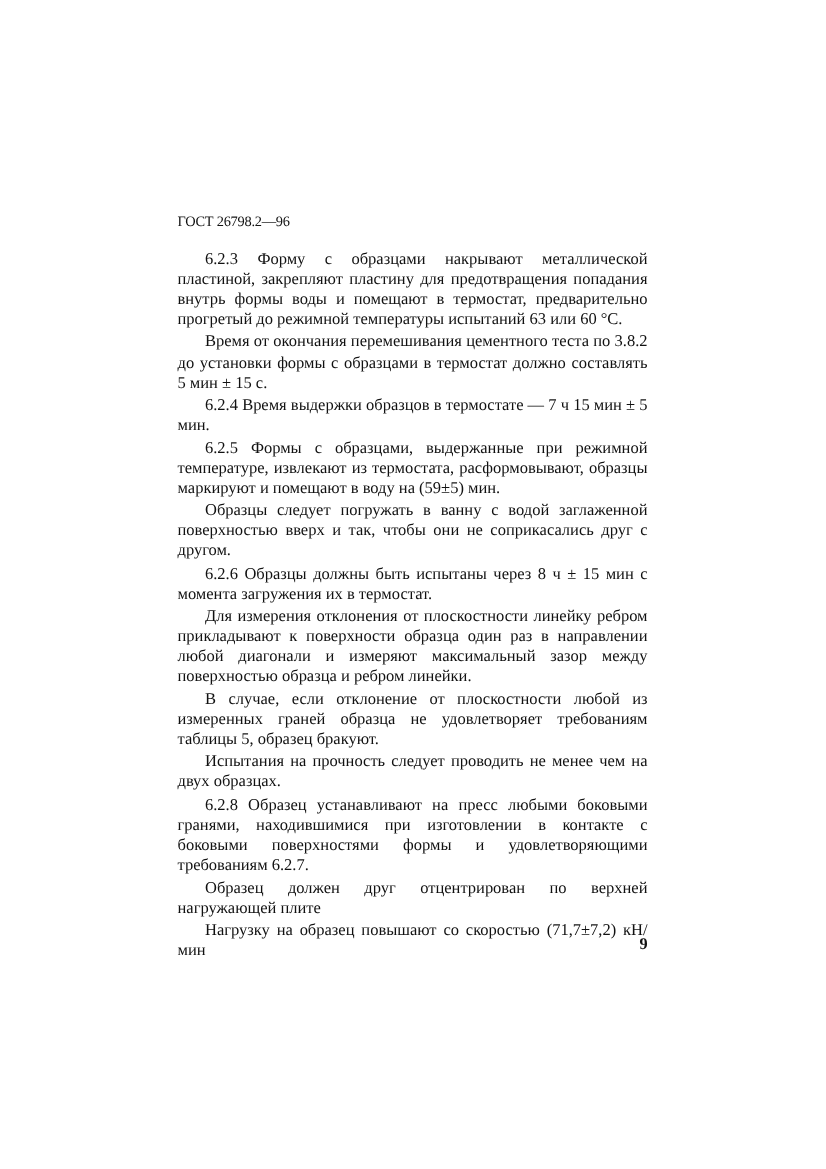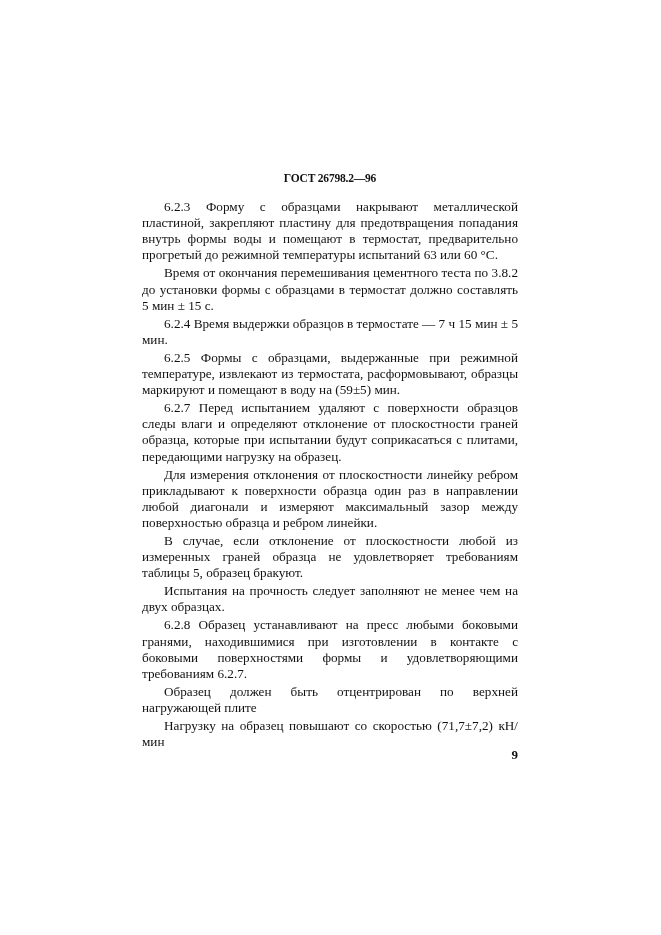--- a/index.html
+++ b/index.html
@@ -3,41 +3,42 @@
   <meta charset="utf-8">
   <style>
     html, body { margin: 0; padding: 0; background: #ffffff; }
     body { width: 661px; height: 935px; position: relative; overflow: hidden; }
     .page {
       position: absolute; left: 142px; top: 170px; width: 376px;
       font-family: "Liberation Serif", "DejaVu Serif", serif;
       color: #111; font-size: 13.2px; line-height: 16.1px;
     }
     .header {
-      text-align: center; font-weight: bold; font-size: 11.5px;
+      text-align: left; font-weight: normal; font-size: 11.5px;
       margin-bottom: 13px; letter-spacing: -0.2px;
     }
     .p { text-indent: 22px; text-align: justify; margin: 0 0 2px 0; }
     .pagenum {
       position: absolute; left: 142px; top: 747px; width: 376px;
       text-align: right; font-family: "Liberation Serif", "DejaVu Serif", serif;
       font-size: 13px; font-weight: bold; color: #111;
     }
   </style>
 </head>
 <body>
 
 <div class="page">
   <div class="header">ГОСТ 26798.2—96</div>
   <p class="p">6.2.3 Форму с образцами накрывают металлической пластиной, закрепляют пластину для предотвращения попадания внутрь формы воды и помещают в термостат, предварительно прогретый до режимной температуры испытаний 63 или 60 °С.</p>
   <p class="p">Время от окончания перемешивания цементного теста по 3.8.2 до установки формы с образцами в термостат должно составлять 5 мин ± 15 с.</p>
   <p class="p">6.2.4 Время выдержки образцов в термостате — 7 ч 15 мин ± 5 мин.</p>
   <p class="p">6.2.5 Формы с образцами, выдержанные при режимной температуре, извлекают из термостата, расформовывают, образцы маркируют и помещают в воду на (59±5) мин.</p>
-  <p class="p">6.2.7 Перед испытанием удаляют с поверхности образцов следы влаги и определяют отклонение от плоскостности граней образца, которые при испытании будут соприкасаться с плитами, передающими нагрузку на образец.</p>
+  <p class="p">Образцы следует погружать в ванну с водой заглаженной поверхностью вверх и так, чтобы они не соприкасались друг с другом.</p>
+  <p class="p">6.2.6 Образцы должны быть испытаны через 8 ч ± 15 мин с момента загружения их в термостат.</p>
   <p class="p">Для измерения отклонения от плоскостности линейку ребром прикладывают к поверхности образца один раз в направлении любой диагонали и измеряют максимальный зазор между поверхностью образца и ребром линейки.</p>
   <p class="p">В случае, если отклонение от плоскостности любой из измеренных граней образца не удовлетворяет требованиям таблицы 5, образец бракуют.</p>
-  <p class="p">Испытания на прочность следует заполняют не менее чем на двух образцах.</p>
+  <p class="p">Испытания на прочность следует проводить не менее чем на двух образцах.</p>
   <p class="p">6.2.8 Образец устанавливают на пресс любыми боковыми гранями, находившимися при изготовлении в контакте с боковыми поверхностями формы и удовлетворяющими требованиям 6.2.7.</p>
-  <p class="p">Образец должен быть отцентрирован по верхней нагружающей плите</p>
+  <p class="p">Образец должен друг отцентрирован по верхней нагружающей плите</p>
   <p class="p">Нагрузку на образец повышают со скоростью (71,7±7,2) кН/ мин</p>
 </div>
 
 <div class="pagenum">9</div>
 
 </body></html>

